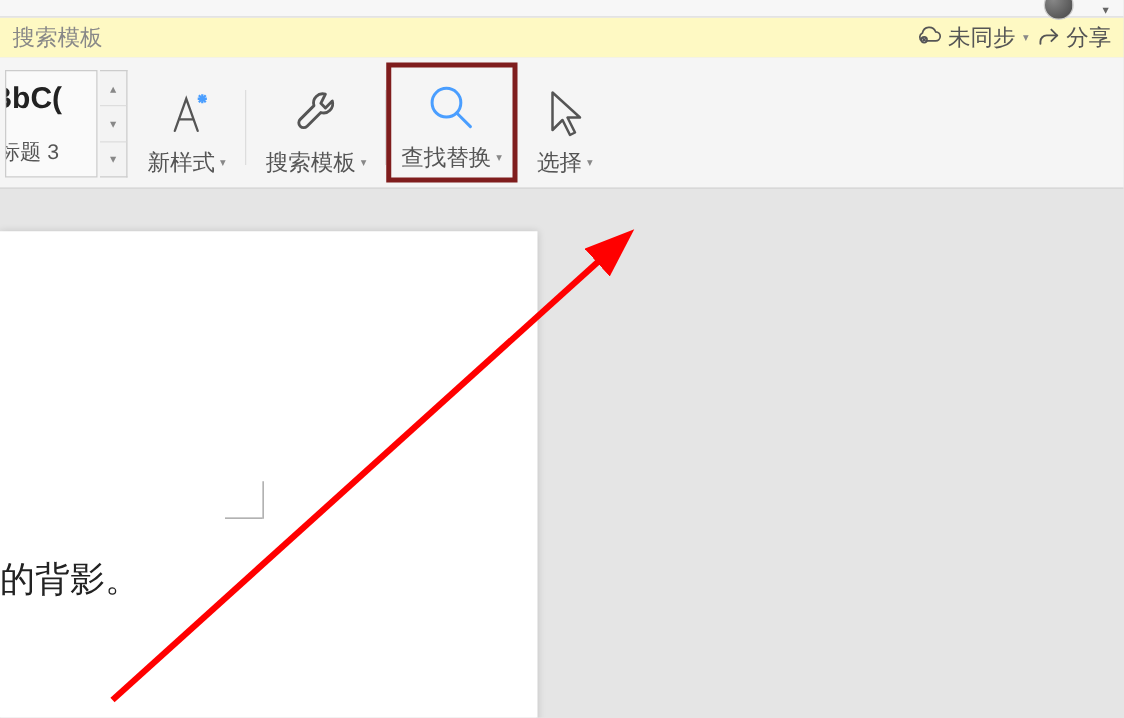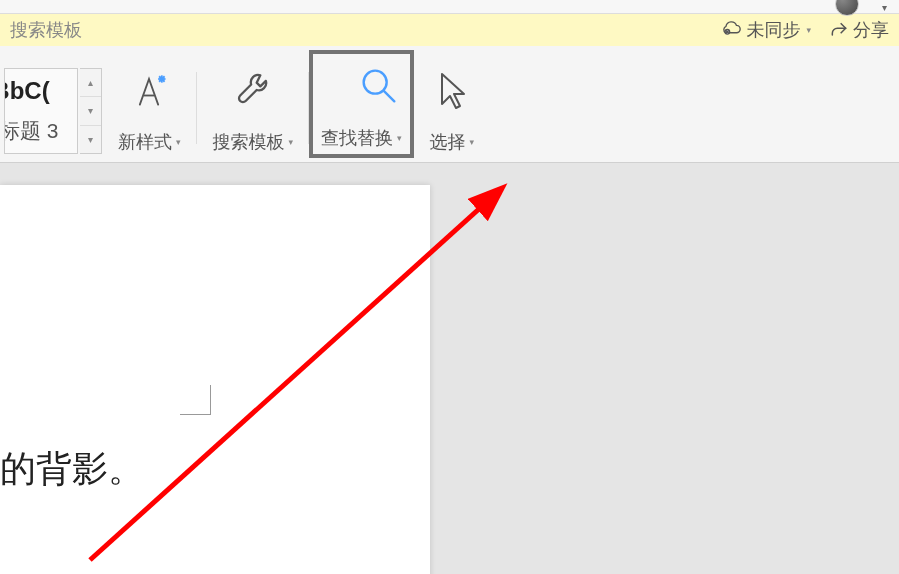--- a/index.html
+++ b/index.html
@@ -45,21 +45,21 @@
       padding: 0 10px;
       font-size: 18px;
       color: #888;
     }
     .search-input {
       flex: 1;
       color: #888;
     }
     .right-actions {
       display: flex;
-      gap: 18px;
+      gap: 6px;
       align-items: center;
       color: #555;
       font-size: 18px;
     }
     .right-action {
       display: flex;
       align-items: center;
       gap: 4px;
       cursor: pointer;
     }
@@ -76,21 +76,20 @@
       gap: 0;
     }
     .tool-group {
       display: flex;
       flex-direction: column;
       align-items: center;
       justify-content: flex-end;
       padding: 0 16px;
       position: relative;
       cursor: pointer;
-      gap: 12px;
     }
     .tool-group.sep::after {
       content: '';
       position: absolute;
       right: 0;
       top: 10px;
       bottom: 10px;
       width: 1px;
       background: #ddd;
     }
@@ -130,21 +129,21 @@
       overflow: hidden;
     }
     .style-sample {
       font-size: 24px;
       font-weight: bold;
       color: #222;
       white-space: nowrap;
       margin-left: -30px;
     }
     .style-name {
-      font-size: 21px;
+      font-size: 17px;
       color: #555;
       white-space: nowrap;
       margin-left: -10px;
     }
     .style-scroll {
       width: 22px;
       height: 86px;
       border: 1px solid #ccc;
       border-left: none;
       background: #f3f3f3;
@@ -155,24 +154,23 @@
       flex: 1;
       display: flex;
       align-items: center;
       justify-content: center;
       font-size: 10px;
       color: #888;
       border-bottom: 1px solid #ddd;
     }
     .style-scroll-btn:last-child { border-bottom: none; }
     .highlight-box {
-      border: 4px solid #737373;
+      border: 4px solid #7f1d1d;
       padding: 4px 8px;
       margin: -4px 0;
-      align-items: flex-end;
     }
     .document-area {
       position: absolute;
       left: 0;
       top: 185px;
       width: 430px;
       height: 420px;
       background: #fff;
       box-shadow: 0 0 6px rgba(0,0,0,0.15);
     }
@@ -196,21 +194,21 @@
       content: '';
       position: absolute;
       left: 30px;
       bottom: 0;
       width: 1px;
       height: 30px;
       background: #999;
     }
     .doc-text {
       position: absolute;
-      font-size: 36px;
+      font-size: 28px;
       color: #222;
       font-family: "SimSun", serif;
     }
     .doc-line1 { top: 260px; left: 0; }
     .doc-line2 { top: 340px; left: 0; }
     .annotation-arrow {
       position: absolute;
       pointer-events: none;
     }
   </style>

